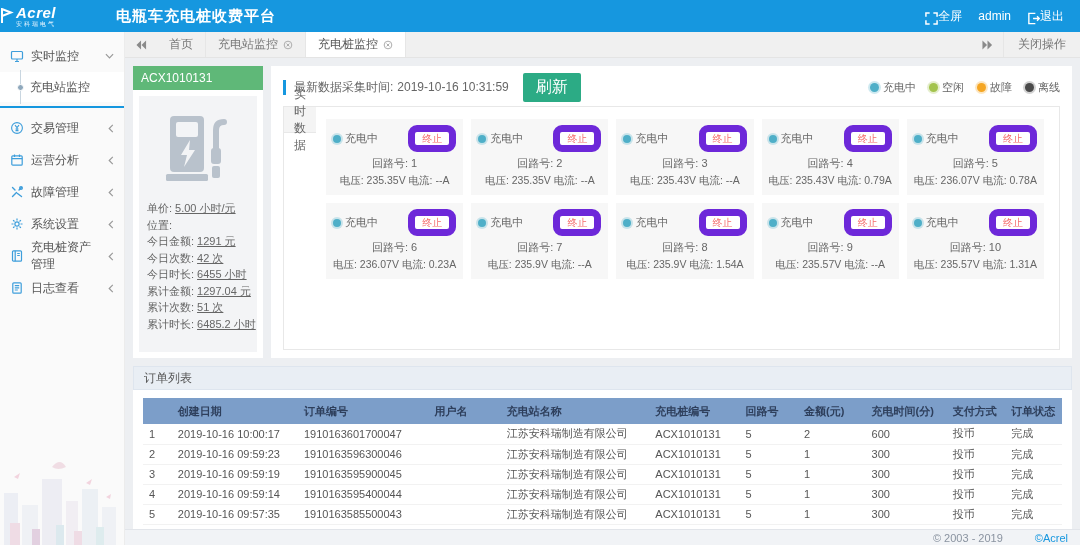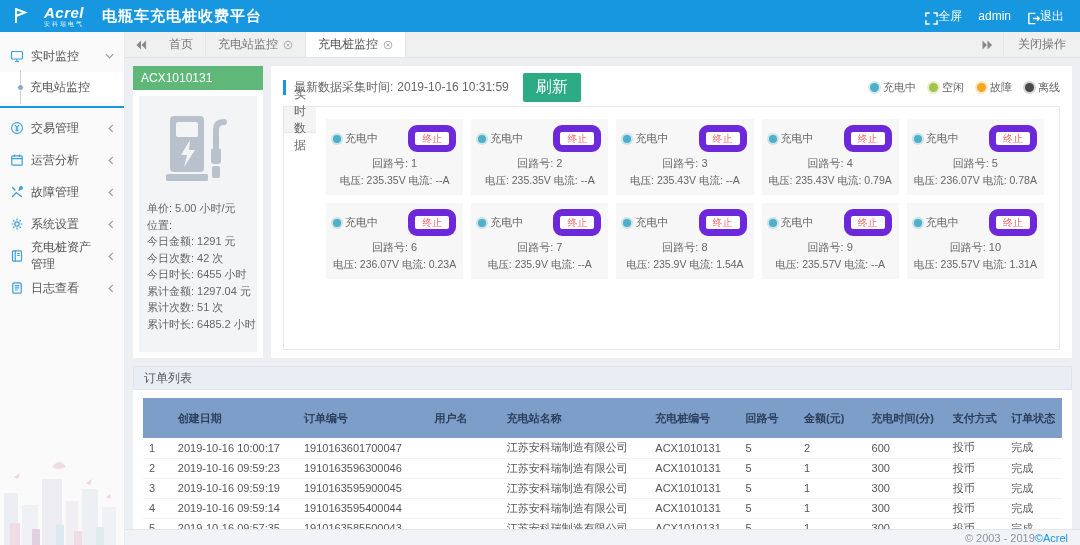--- a/index.html
+++ b/index.html
@@ -2,21 +2,21 @@
 <html><head>
 <meta charset="utf-8">
 <style>
   *{margin:0;padding:0;box-sizing:border-box;}
   html,body{width:1080px;height:545px;overflow:hidden;}
   body{font-family:"Liberation Sans","DejaVu Sans",sans-serif;font-size:12px;color:#555;background:#fff;}
   .app{width:1080px;height:545px;display:flex;flex-direction:column;overflow:hidden;}
 
   
   .topbar{height:32px;background:#1697DF;display:flex;align-items:center;color:#fff;flex:0 0 32px;}
-  .logo{display:flex;align-items:center;gap:16px;padding-left:14px;width:102px;flex:0 0 auto;}
+  .logo{display:flex;align-items:center;gap:2px;width:116px;flex:0 0 auto;}
   .logo-stack{display:flex;flex-direction:column;line-height:1;}
   .logo-name{font-size:15px;font-weight:bold;font-style:italic;letter-spacing:.5px;}
   .logo-sub{font-size:6px;letter-spacing:2px;margin-top:1px;color:#EAF6FF;}
   .app-title{font-size:15px;font-weight:bold;letter-spacing:1px;}
   .topbar-right{margin-left:auto;display:flex;align-items:center;gap:16px;padding-right:16px;font-size:12px;}
   .topbar-item{display:flex;align-items:flex-end;cursor:pointer;}
 
   
   .body{flex:1;display:flex;min-height:0;justify-content:center;}
 
@@ -46,21 +46,21 @@
   
   .content{flex:1;min-height:0;padding:8px 8px 0 8px;display:flex;flex-direction:column;gap:8px;}
   .row1{display:flex;gap:8px;height:292px;flex:0 0 292px;}
 
   
   .station-panel{width:130px;flex:0 0 130px;background:#fff;display:flex;flex-direction:column;}
   .station-head{height:24px;background:#5FB878;color:#fff;font-size:12px;display:flex;align-items:center;padding:0 8px;flex:0 0 24px;}
   .station-body{background:#F3F4F6;margin:6px;flex:1;padding:6px 8px;overflow:hidden;}
   .pile-icon-wrap{display:flex;justify-content:center;padding:8px 0 10px;}
   .stat-line{font-size:11px;line-height:16.5px;color:#666;white-space:nowrap;}
-  .stat-line .sv{margin-left:3px;}
+  .stat-line .sv{margin-left:3px;text-decoration:underline;}
 
   
   .monitor-panel{flex:1;background:#fff;padding:8px 12px;display:flex;flex-direction:column;min-width:0;}
   .monitor-top{height:26px;flex:0 0 26px;display:flex;align-items:center;}
   .blue-bar{width:3px;height:15px;background:#1697DF;margin-right:8px;}
   .latest-time{color:#666;}
   .latest-time .tv{margin-left:4px;}
   .refresh-btn{margin-left:14px;background:#2CAB85;color:#fff;border:none;border-radius:2px;font-size:16px;padding:4px 13px;cursor:pointer;font-family:inherit;}
   .legend{margin-left:auto;display:flex;gap:13px;font-size:11px;color:#666;align-items:center;}
   .legend-item{display:flex;align-items:center;gap:4px;}
@@ -78,26 +78,26 @@
   .card-status{margin-left:4px;}
   .stop-btn{margin-left:auto;border:7px solid #6d28d9;color:#F56C6C;background:#fff;border-radius:9px;font-size:10px;line-height:13px;padding:0 7px;cursor:pointer;font-family:inherit;}
   .card-l2{text-align:center;margin-top:4px;white-space:nowrap;}
   .card-l3{text-align:center;margin-top:3px;white-space:nowrap;font-size:10.5px;}
 
   
   .orders-panel{flex:1;background:#fff;display:flex;flex-direction:column;min-height:0;}
   .orders-header{height:24px;flex:0 0 24px;background:#E9EEF4;border:1px solid #DEE5EE;display:flex;align-items:center;padding:0 10px;color:#555;}
   .orders-body{flex:1;padding:8px 10px 0;overflow:hidden;}
   table{width:100%;border-collapse:collapse;font-size:11px;color:#555;table-layout:fixed;}
-  thead th{background:#7C9EC9;color:#2E3F5C;font-weight:bold;text-align:left;height:40px;padding:0 6px;white-space:nowrap;overflow:hidden;}
+  thead th{background:#7C9EC9;color:#2E3F5C;font-weight:bold;text-align:left;height:26px;padding:0 6px;white-space:nowrap;overflow:hidden;}
   tbody td{height:20px;padding:0 6px;border-bottom:1px solid #F2F2F2;white-space:nowrap;overflow:hidden;background:#fff;}
 
   
   .footer{height:16px;flex:0 0 16px;background:#F1F3F6;border-top:1px solid #E2E5EA;display:flex;align-items:center;justify-content:flex-end;padding-right:12px;font-size:11px;color:#8A93A0;gap:0;}
-  .footer .brand{color:#1697DF;cursor:pointer;}
+  .footer .brand{color:#1697DF;cursor:pointer;padding-left:32px;}
 
   svg{display:block;}
 </style>
 </head>
 <body>
 
 <div class="app">
 
   <header class="topbar">
     <div class="logo">

